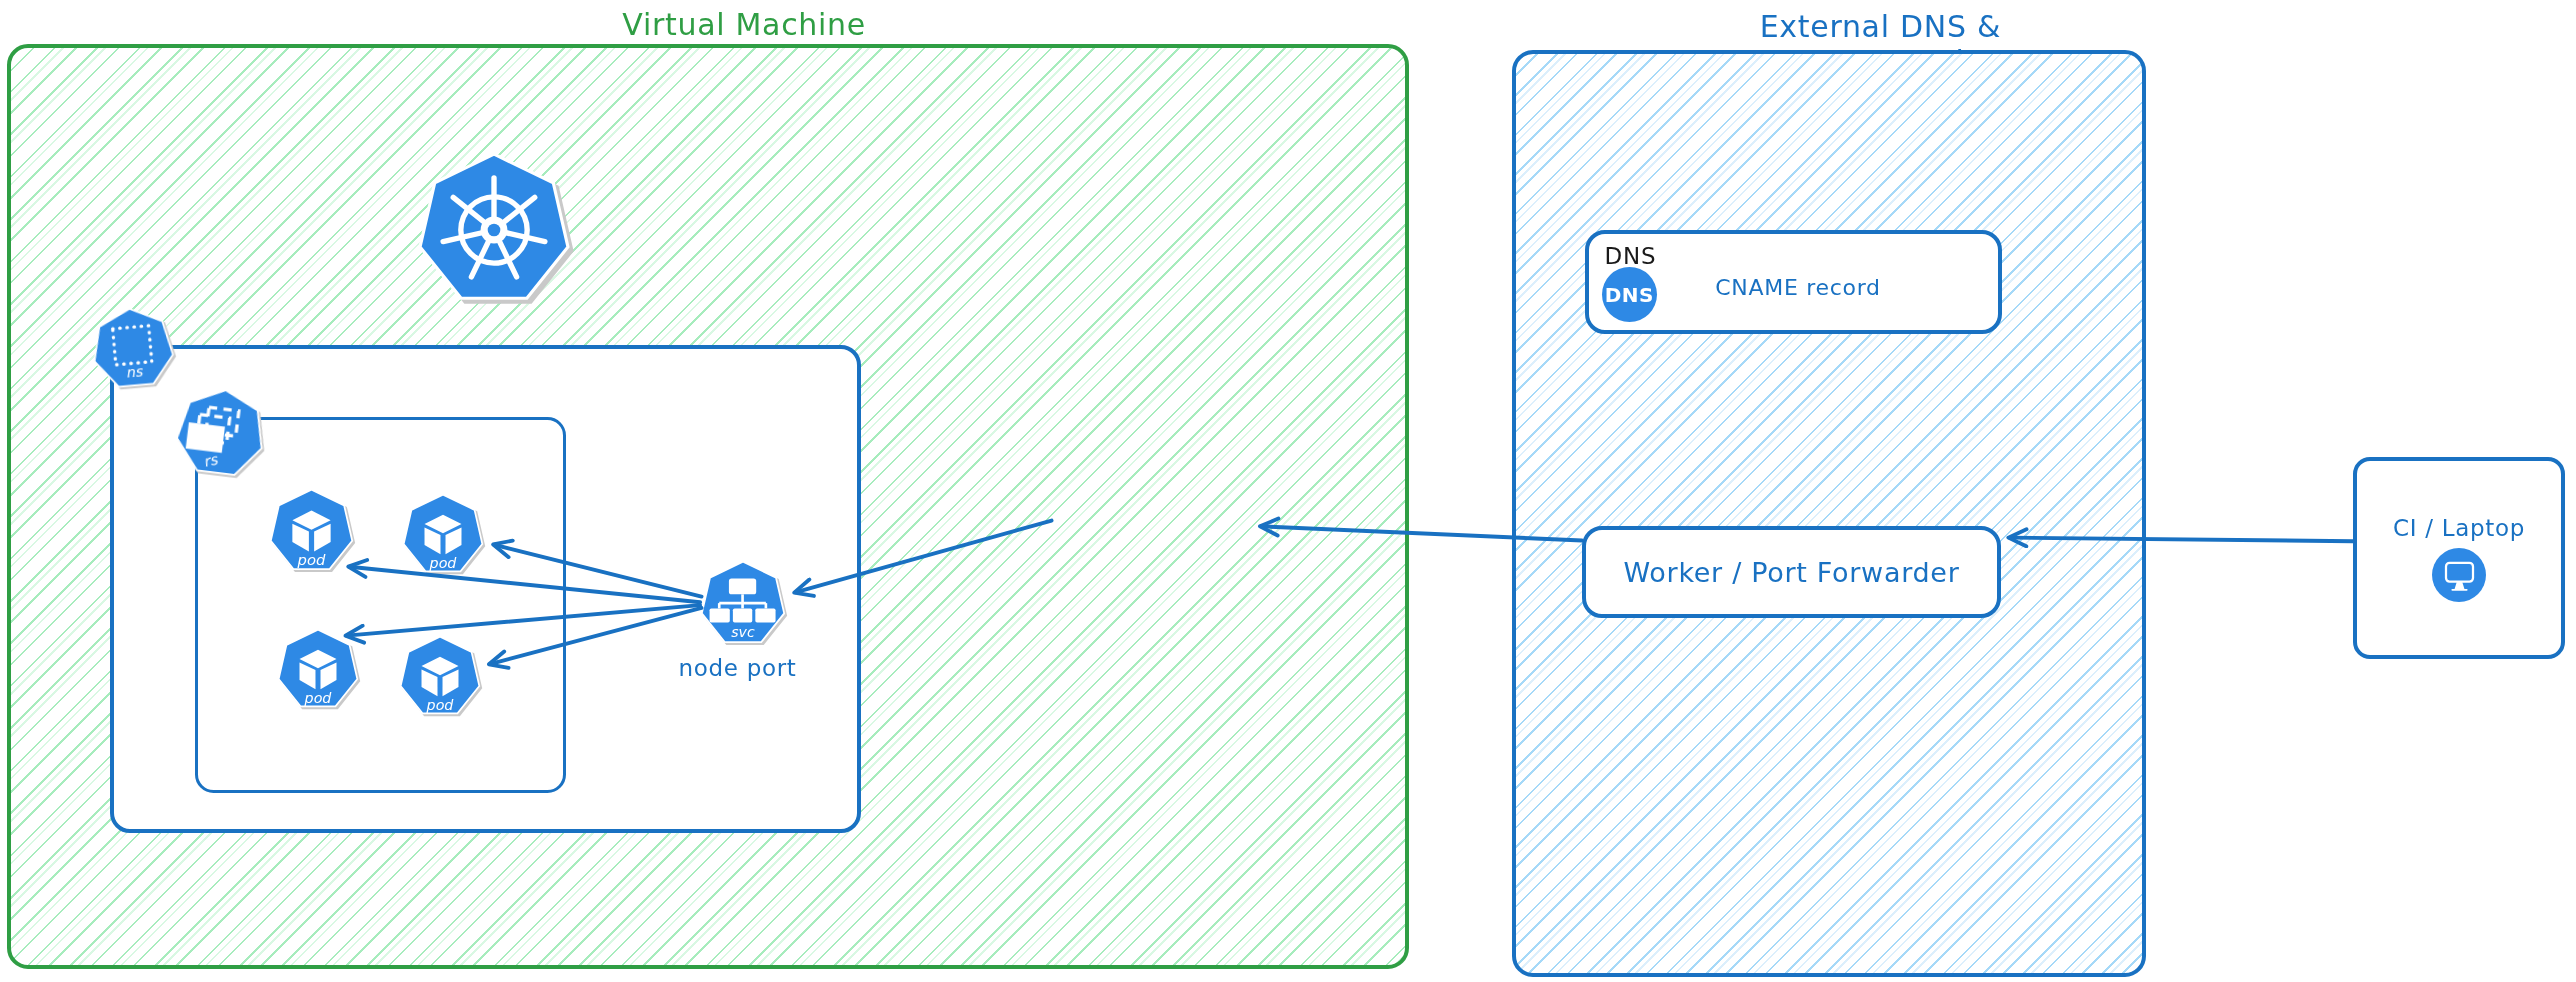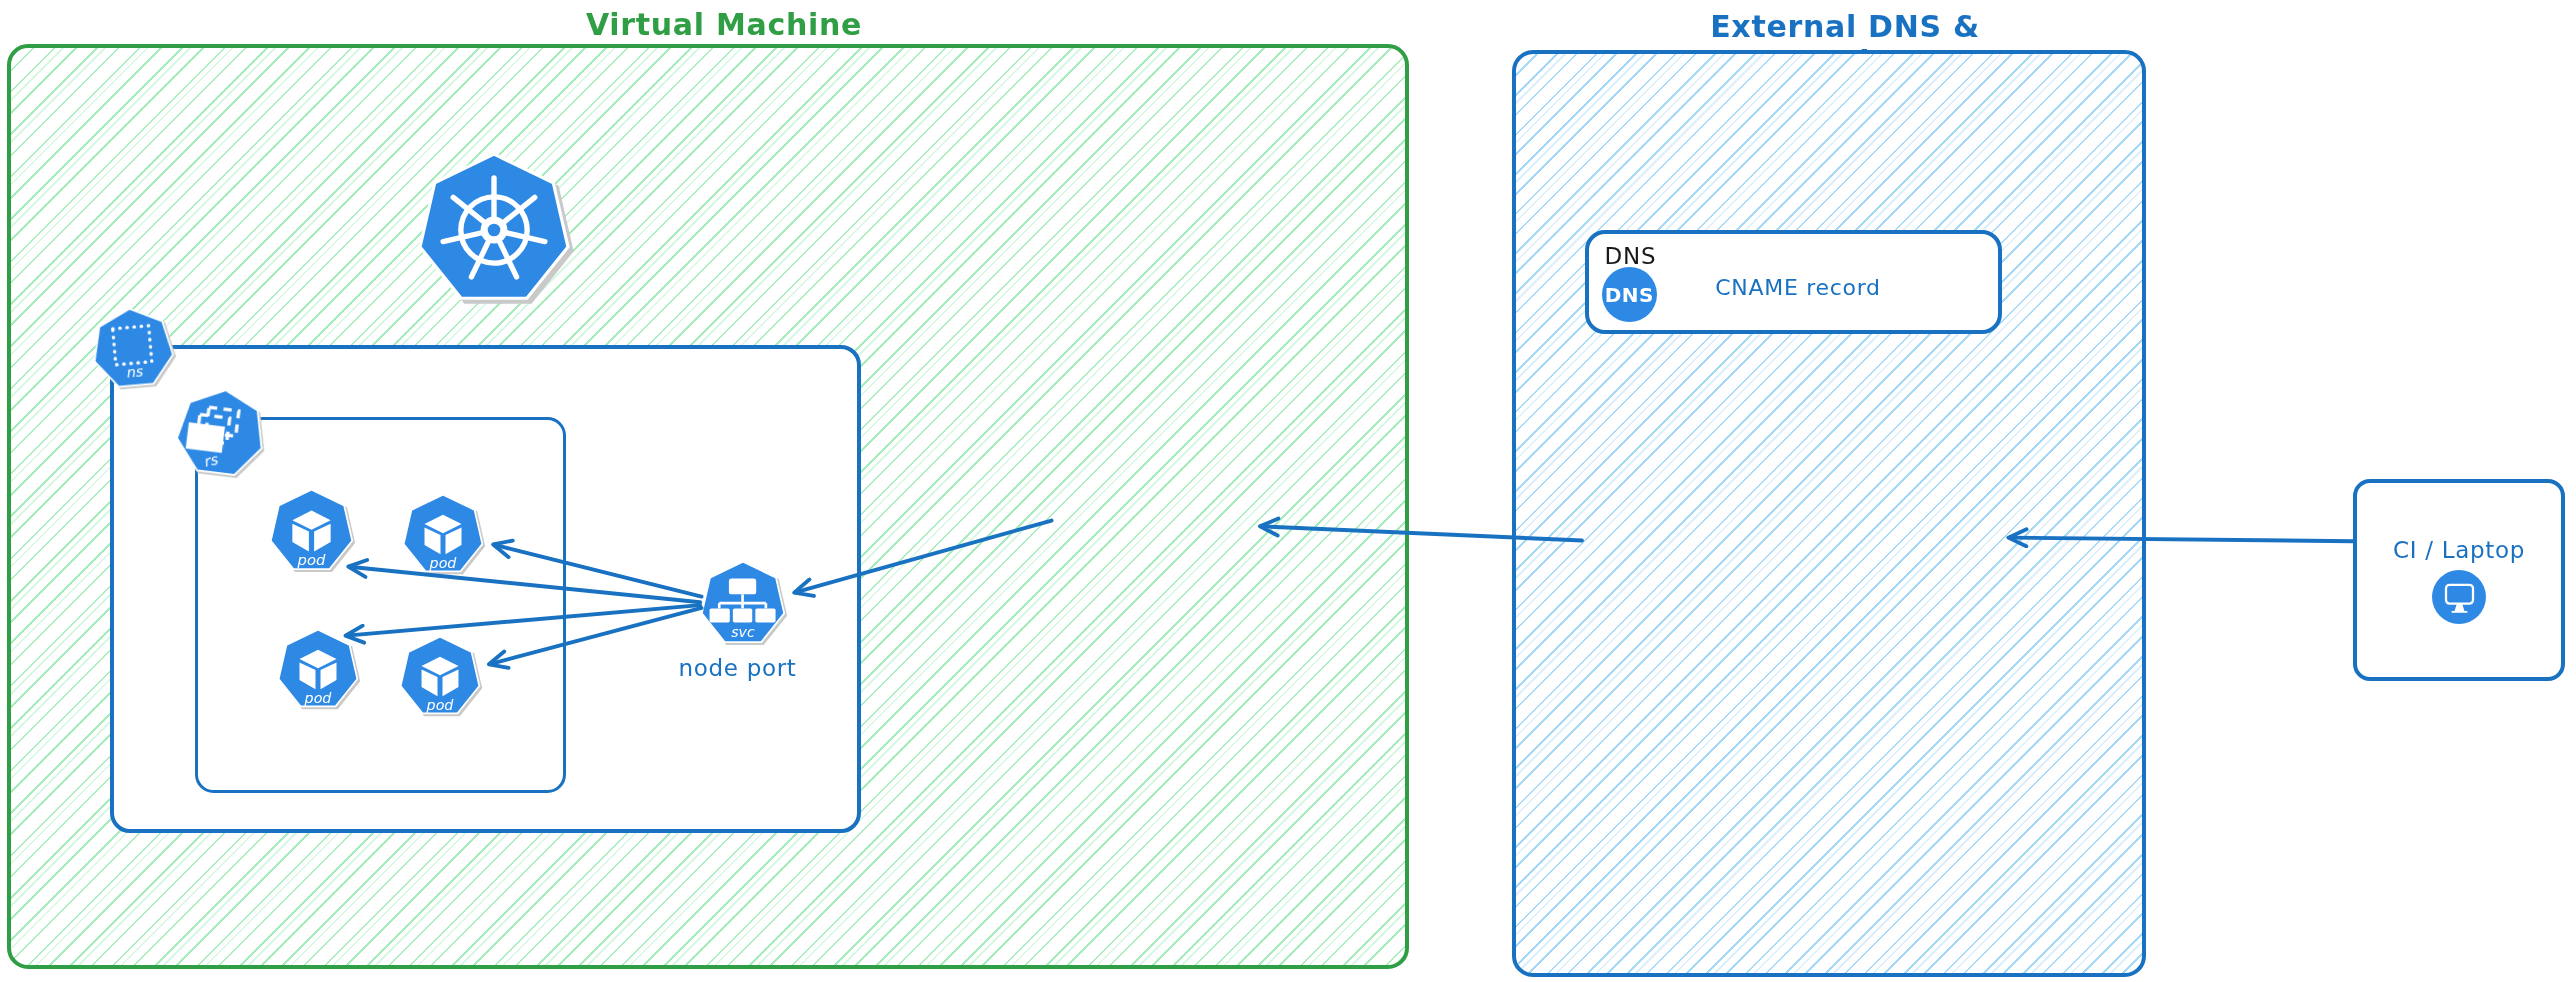--- a/index.html
+++ b/index.html
@@ -5,21 +5,21 @@
   :root{
     --green:#2f9e44; --green-hatch:#a7ecbd; --green-hatch-light:#d9f8e3;
     --blue:#1971c2; --blue-hatch:#a6d9f8; --blue-hatch-light:#dceffc;
     --icon-blue:#2e89e5; --ink:#1a1a1a; --shadow:#c9c9c9;
   }
   *{margin:0;padding:0;box-sizing:border-box}
   html,body{background:#fff;}
   body{font-family:"DejaVu Sans", sans-serif;}
   #canvas{position:relative;width:2576px;height:983px;background:#fff;overflow:hidden;}
 
-  .big-title{position:absolute;text-align:center;font-size:30px;letter-spacing:0.7px;font-weight:700;}
+  .big-title{position:absolute;text-align:right;font-size:30px;letter-spacing:0.7px;font-weight:400;}
   .hatch-green{
     background-color:#fff;
     background-image:
       repeating-linear-gradient(135deg, var(--green-hatch) 0 1.8px, transparent 1.8px 15px),
       repeating-linear-gradient(135deg, transparent 0 5.7px, var(--green-hatch-light) 5.7px 7.5px, transparent 7.5px 30px);
   }
   .hatch-blue{
     background-color:#fff;
     background-image:
       repeating-linear-gradient(135deg, var(--blue-hatch) 0 1.8px, transparent 1.8px 14px),
@@ -33,21 +33,21 @@
   .ns-box{position:absolute;left:110px;top:345px;width:751px;height:488px;background:#fff;
     border:4.3px solid var(--blue);border-radius:20px;z-index:1;}
   .rs-box{position:absolute;left:195px;top:417px;width:371px;height:376px;background:#fff;
     border:3.6px solid var(--blue);border-radius:18.5px;z-index:2;}
 
   .white-card{position:absolute;background:#fff;display:flex;align-items:center;justify-content:center;z-index:2;margin-top:35px;}
   .rp-box{left:1053px;top:486px;width:199px;height:77px;border:3.6px solid var(--green);border-radius:18.5px;}
   .rp-box .lbl{color:var(--green);font-size:27px;letter-spacing:0.7px;}
   .worker-box{left:1582px;top:491px;width:419px;height:92px;border:4.3px solid var(--blue);border-radius:20px;}
   .worker-box .lbl{color:var(--blue);font-size:27px;letter-spacing:0.7px;}
-  .ci-box{left:2353px;top:444px;width:212px;height:202px;border:4.3px solid var(--blue);border-radius:17px;
+  .ci-box{left:2353px;top:422px;width:212px;height:202px;border:4.3px solid var(--blue);border-radius:17px;
     flex-direction:column;gap:7px;}
   .ci-box .lbl{color:var(--blue);font-size:23px;letter-spacing:0.7px;}
   .dns-box{left:1585px;top:195px;width:417px;height:104px;border:4.3px solid var(--blue);border-radius:20px;display:block;}
   .dns-header{position:absolute;left:15.6px;top:8.5px;color:var(--ink);font-size:23px;font-weight:500;letter-spacing:0.7px;}
   .dns-badge{position:absolute;left:12.8px;top:33px;width:55px;height:55px;border-radius:50%;
     background:var(--icon-blue);display:flex;align-items:center;justify-content:center;
     color:#fff;font-size:20px;font-weight:700;letter-spacing:0.4px;}
   .cname-label{position:absolute;left:74px;top:41px;width:270px;text-align:center;
     color:var(--blue);font-size:22px;letter-spacing:0.7px;}
 
@@ -152,20 +152,23 @@
 
 
   <div class="white-card dns-box">
     <span class="dns-header">DNS</span>
     <span class="dns-badge">
       <span>DNS</span>
     </span>
     <span class="cname-label">CNAME record</span>
   </div>
 
+  <div class="white-card worker-box">
+    <span class="lbl">Worker / Port Forwarder</span>
+  </div>
 
   <div class="white-card ci-box">
     <span class="lbl">CI / Laptop</span>
     <span class="laptop-badge">
       <svg width="45" height="45" viewBox="0 0 100 100">
         <rect x="20" y="24" width="60" height="42" rx="8" fill="none" stroke="#fff" stroke-width="5"></rect>
         <path d="M44,66 L39,82 L61,82 L56,66 Z" fill="#fff"></path>
         <line x1="34" y1="84" x2="66" y2="84" stroke="#fff" stroke-width="4" stroke-linecap="round"></line>
       </svg>
     </span>

